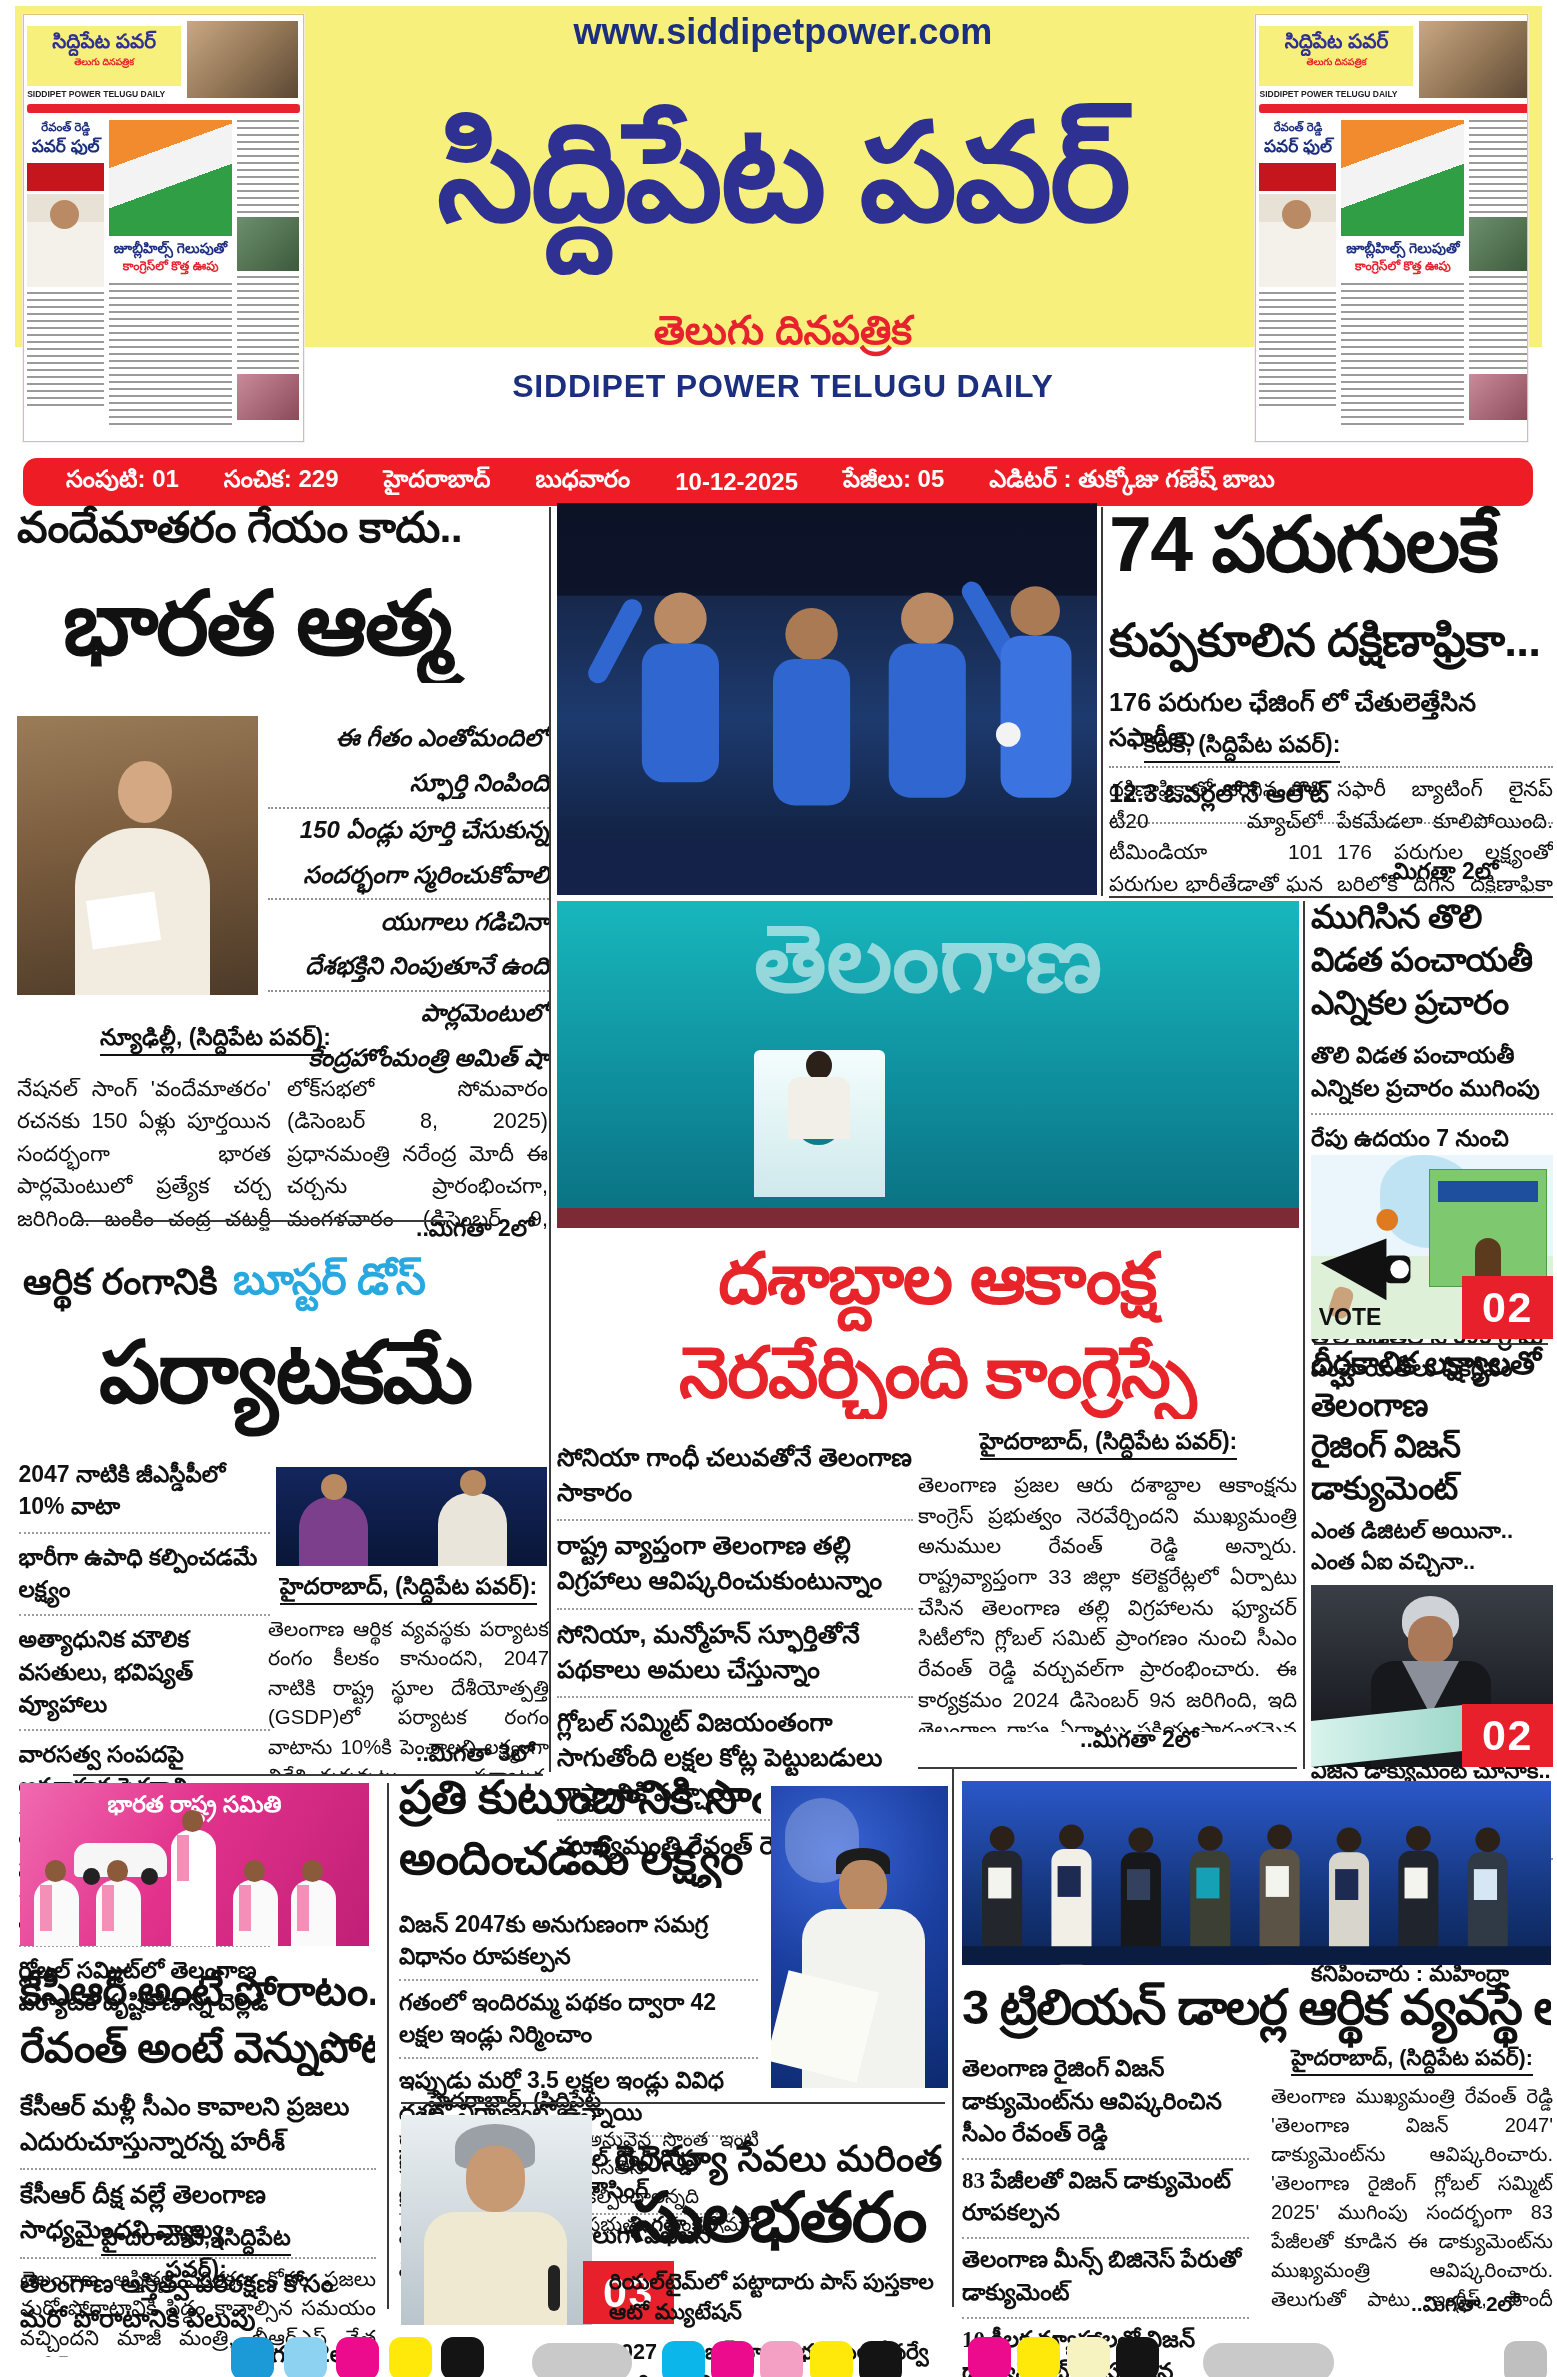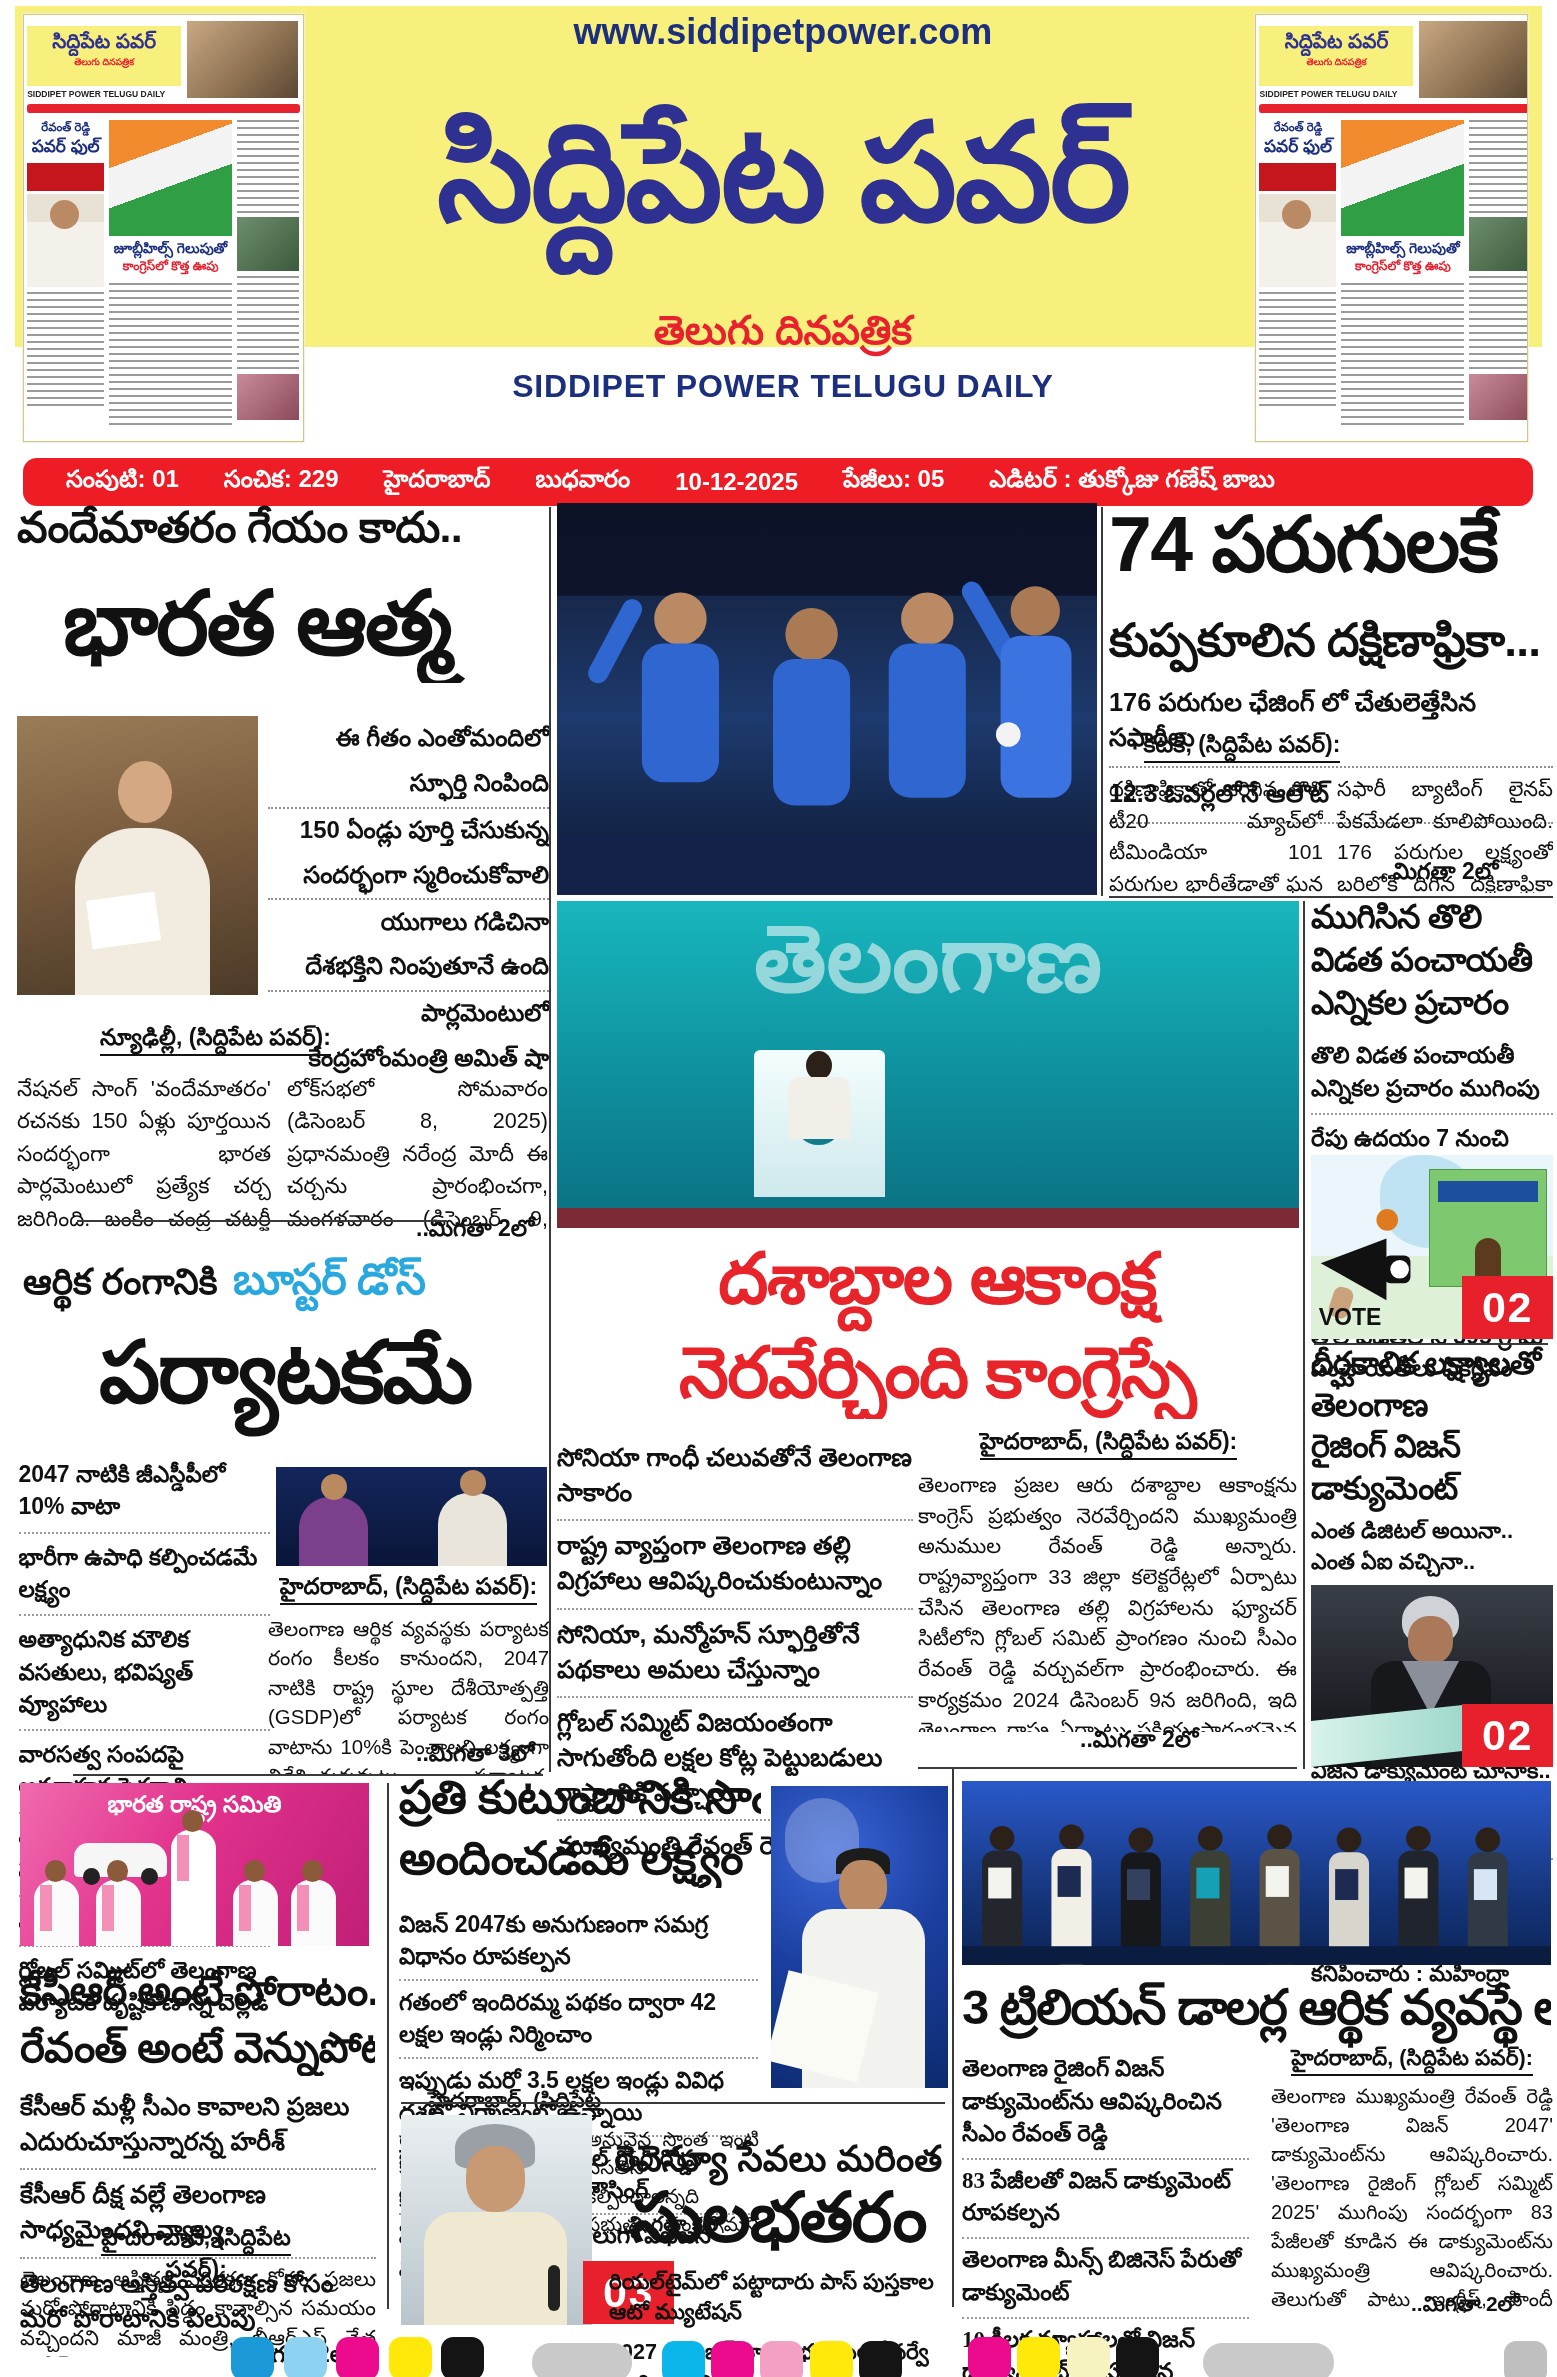--- a/index.html
+++ b/index.html
@@ -58,21 +58,21 @@
          display:flex;align-items:center;justify-content:center;letter-spacing:1.5px;}
 
   
   #vande{left:17px;top:503px;width:532px;}
   #vande .kicker{font-size:43px;font-weight:800;letter-spacing:-0.8px;}
   #vande .head{font-size:89px;font-weight:900;letter-spacing:-2.3px;line-height:1.35;padding-left:46px;white-space:nowrap;overflow:hidden;}
   #vande-photo{left:17px;top:716px;width:241px;height:279px;background:linear-gradient(170deg,#9b7c58 0%,#7a5c3e 45%,#4c3a28 100%);}
   #vande-photo .fig-body{position:absolute;left:24%;bottom:0;width:56%;height:60%;background:#f1ecdf;border-radius:45% 45% 0 0/35% 35% 0 0;}
   #vande-photo .fig-head{position:absolute;left:42%;top:16%;width:54px;height:62px;border-radius:50%;background:#d3a882;}
   #vande-photo .paper{position:absolute;left:30%;bottom:18%;width:69px;height:49px;background:#fff;transform:rotate(-8deg);}
-  #vande-sub{left:268px;top:717px;width:281px;}
+  #vande-sub{left:268px;top:717px;width:281px;font-style:italic;}
   #vande-sub .li{font-size:24px;font-weight:700;text-align:right;padding:5.4px 0 7px;border-bottom:none;line-height:1.35;}
   #vande-sub .li.u{border-bottom:2.3px dotted #8f8f8f;}
   #vande-date{left:46px;top:1024px;width:339px;}
   #vande-b1{left:17px;top:1073px;width:254px;height:158px;}
   #vande-b2{left:287px;top:1073px;width:261px;height:158px;}
 
   
   #cricket-photo{left:557px;top:503px;width:540px;height:392px;background:linear-gradient(180deg,#121a30 0%,#1d3former 0,#1d3a6e 55%,#0d1830 100%);}
   #cricket-photo svg{position:absolute;left:0;top:0;}
 

